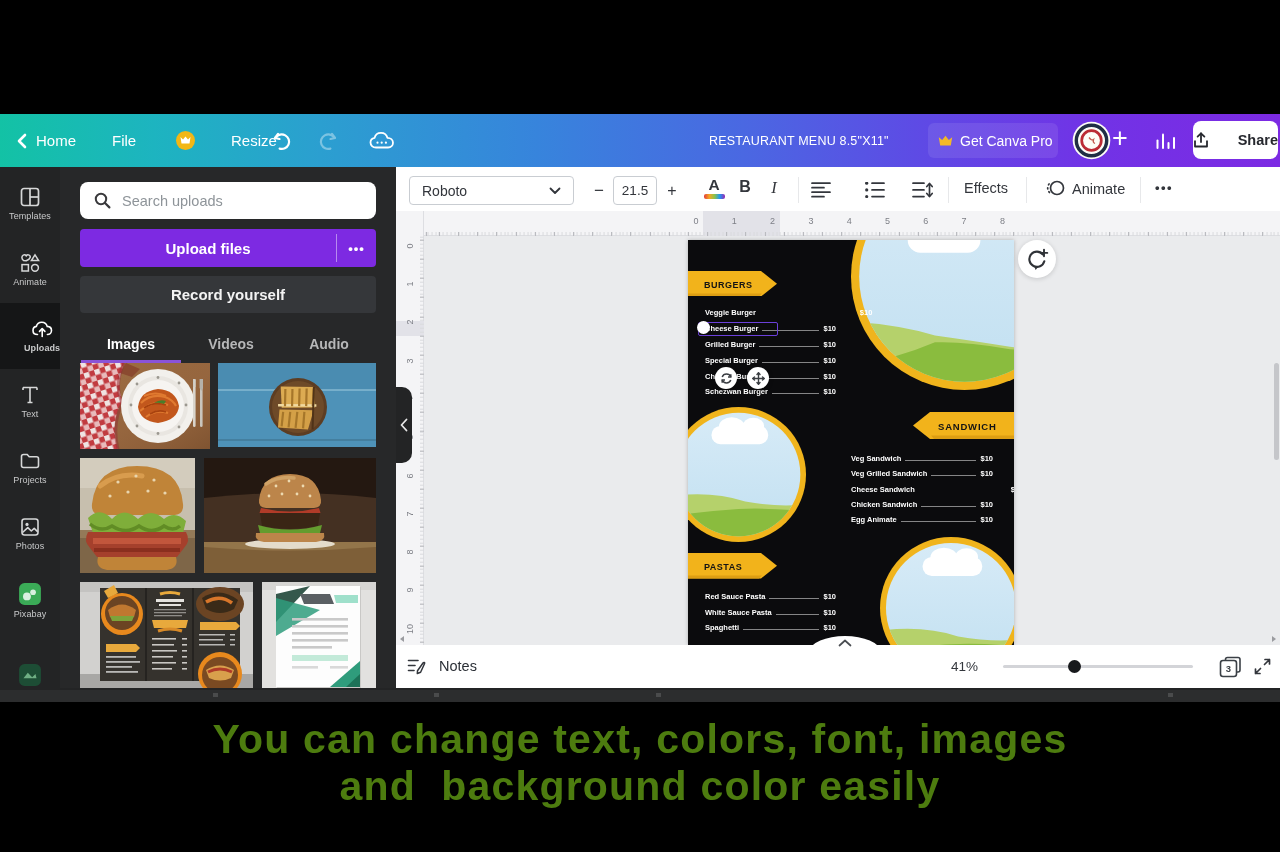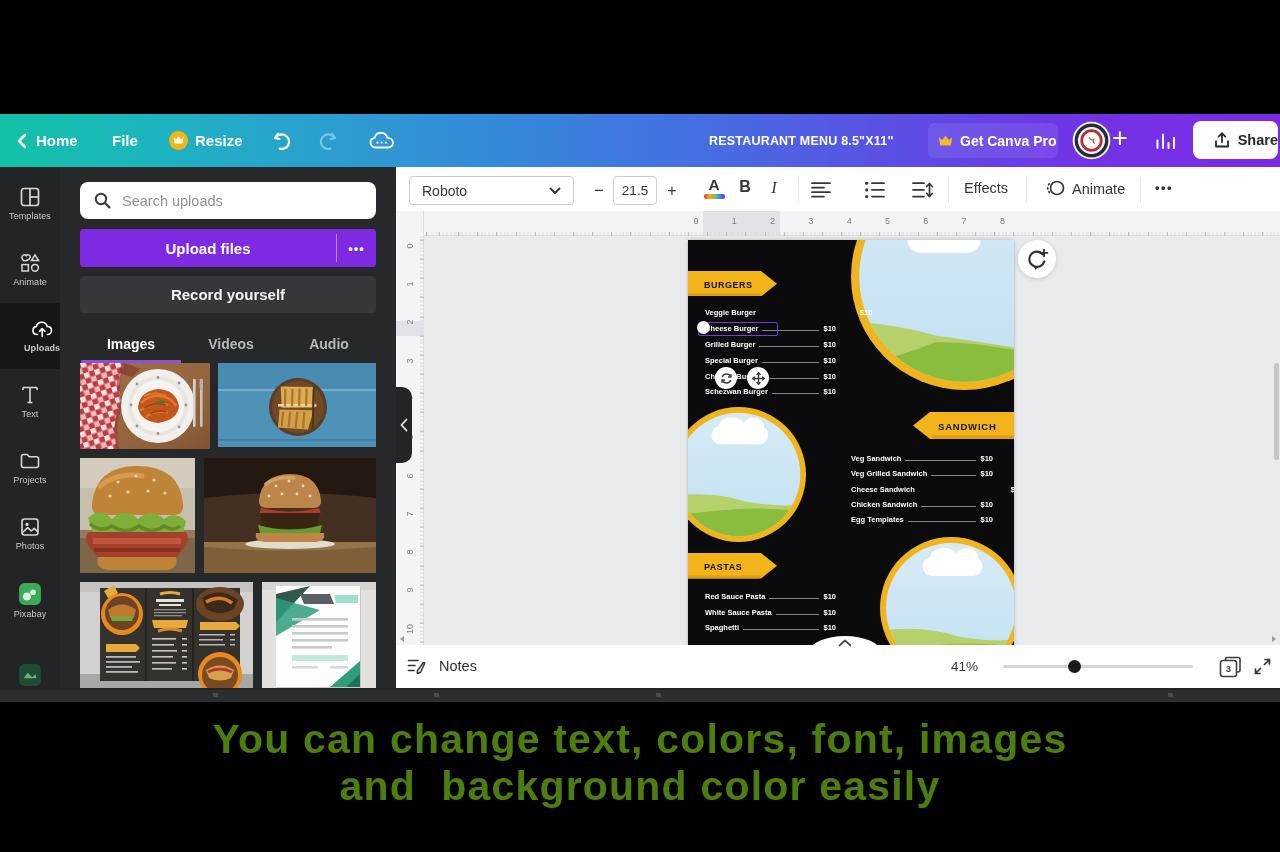--- a/index.html
+++ b/index.html
@@ -5,21 +5,21 @@
   * { margin:0; padding:0; box-sizing:border-box; }
   html,body { background:#000; }
   body { font-family:"Liberation Sans", sans-serif; }
   #stage { position:relative; width:1280px; height:852px; background:#000; overflow:hidden; }
   .abs { position:absolute; }
 
   
   #header { left:0; top:114px; width:1280px; height:53px;
     background:linear-gradient(90deg,#13c2a5 0%,#1db4c0 12%,#2b9fd0 25%,#3784dc 42%,#4a68e2 58%,#5e4ae5 72%,#7133e6 85%,#7c2ae3 100%);
     color:#fff; }
-  .hitem { position:absolute; top:0; height:53px; display:flex; align-items:center; color:#fff; font-weight:bold; font-size:15px; }
+  .hitem { position:absolute; top:0; height:53px; display:flex; align-items:center; color:#fff; font-weight:normal; font-size:15px; }
 
   
   #sidebar { left:0; top:167px; width:60px; height:521px; background:#232425; }
   .snav { position:absolute; left:0; width:60px; height:66px; text-align:center; color:#d6d7d8; }
   .snav .ic { margin:15px auto 3px; width:22px; height:22px; display:block; }
   .snav .lb { font-size:9px; letter-spacing:0.1px; color:#c9cacb; }
 
   
   #panel { left:60px; top:167px; width:336px; height:521px; background:#272829; }
 
@@ -78,21 +78,21 @@
   </svg>
 
   <div class="abs" id="header">
     <div class="hitem" style="left:16px;">
         <svg width="11" height="16" viewBox="0 0 11 16">
           <path d="M9 2 L3 8 L9 14" fill="none" stroke="#fff" stroke-width="2.6" stroke-linecap="round" stroke-linejoin="round"></path>
         </svg>
       </div>
     <div class="hitem" style="left:36px; font-size:15px;">Home</div>
     <div class="hitem" style="left:112px; font-size:15px;">File</div>
-    <div class="hitem" style="left:169px;">
+    <div class="hitem" style="left:176px;gap:29px;">
       <span style="display:inline-block;width:19px;height:19px;border-radius:50%;background:#f2b715;position:relative;">
         <svg width="11" height="9" viewBox="0 0 11 9" style="position:absolute;left:4px;top:5px;">
             <path d="M0.5 1 L3 3.5 L5.5 0.5 L8 3.5 L10.5 1 L9.5 7.5 L1.5 7.5 Z" fill="#fff"></path>
           </svg>
       </span>
       <span style="margin-left:7px; font-size:15px;">Resize</span>
     </div>
     <div class="hitem" style="left:272px;">
       <svg width="22" height="20" viewBox="0 0 22 20">
           <path d="M6 3 L3 7 L7.5 8" fill="none" stroke="#fff" stroke-width="2.2" stroke-linecap="round" stroke-linejoin="round"></path>
@@ -131,21 +131,21 @@
     </div>
     <div class="hitem" style="left:1112px; font-weight:300; font-size:27px; margin-top:-2px;">+</div>
     <div class="hitem" style="left:1154px;">
       <svg width="24" height="20" viewBox="0 0 24 20">
           <path d="M3.5 9.5 V17" stroke="#fff" stroke-width="2" stroke-linecap="round"></path>
           <path d="M9 3.5 V17" stroke="#fff" stroke-width="2" stroke-linecap="round"></path>
           <path d="M14.5 12 V17" stroke="#fff" stroke-width="2" stroke-linecap="round"></path>
           <path d="M20 7 V17" stroke="#fff" stroke-width="2" stroke-linecap="round"></path>
         </svg>
     </div>
-    <div class="abs" style="left:1193px; top:7px; width:85px; height:38px; background:#fff; border-radius:8px; display:flex; align-items:center; justify-content:flex-end; color:#26282e;">
+    <div class="abs" style="left:1193px; top:7px; width:85px; height:38px; background:#fff; border-radius:8px; display:flex; align-items:center; justify-content:space-between; color:#26282e;">
       <svg width="16" height="17" viewBox="0 0 16 17">
           <path d="M2 8.5 V14.5 H14 V8.5" fill="none" stroke="#26282e" stroke-width="1.8" stroke-linejoin="round"></path>
           <path d="M8 1.5 V10" fill="none" stroke="#26282e" stroke-width="1.8" stroke-linecap="round"></path>
           <path d="M4.6 4.6 L8 1.3 L11.4 4.6" fill="none" stroke="#26282e" stroke-width="1.8" stroke-linecap="round" stroke-linejoin="round"></path>
         </svg>
       <span style="margin-left:8px; font-size:14.5px; font-weight:bold;">Share</span>
     </div>
   </div>
   <div class="abs" id="sidebar">
     <div class="snav" style="top:4px;">
@@ -611,21 +611,21 @@
           <span>Cheese Sandwich</span>
           <i></i>
           <b>$10</b>
         </div>
 <div class="mrow" style="left:163px; top:260px; width:142px;">
           <span>Chicken Sandwich</span>
           <i></i>
           <b>$10</b>
         </div>
 <div class="mrow" style="left:163px; top:275px; width:142px;">
-          <span>Egg Templates</span>
+          <span>Egg Animate</span>
           <i></i>
           <b>$10</b>
         </div>
       <div class="mrow" style="left:17px; top:352px; width:131px;">
           <span>Red Sauce Pasta</span>
           <i></i>
           <b>$10</b>
         </div>
 <div class="mrow" style="left:17px; top:368px; width:131px;">
           <span>White Sauce Pasta</span>

